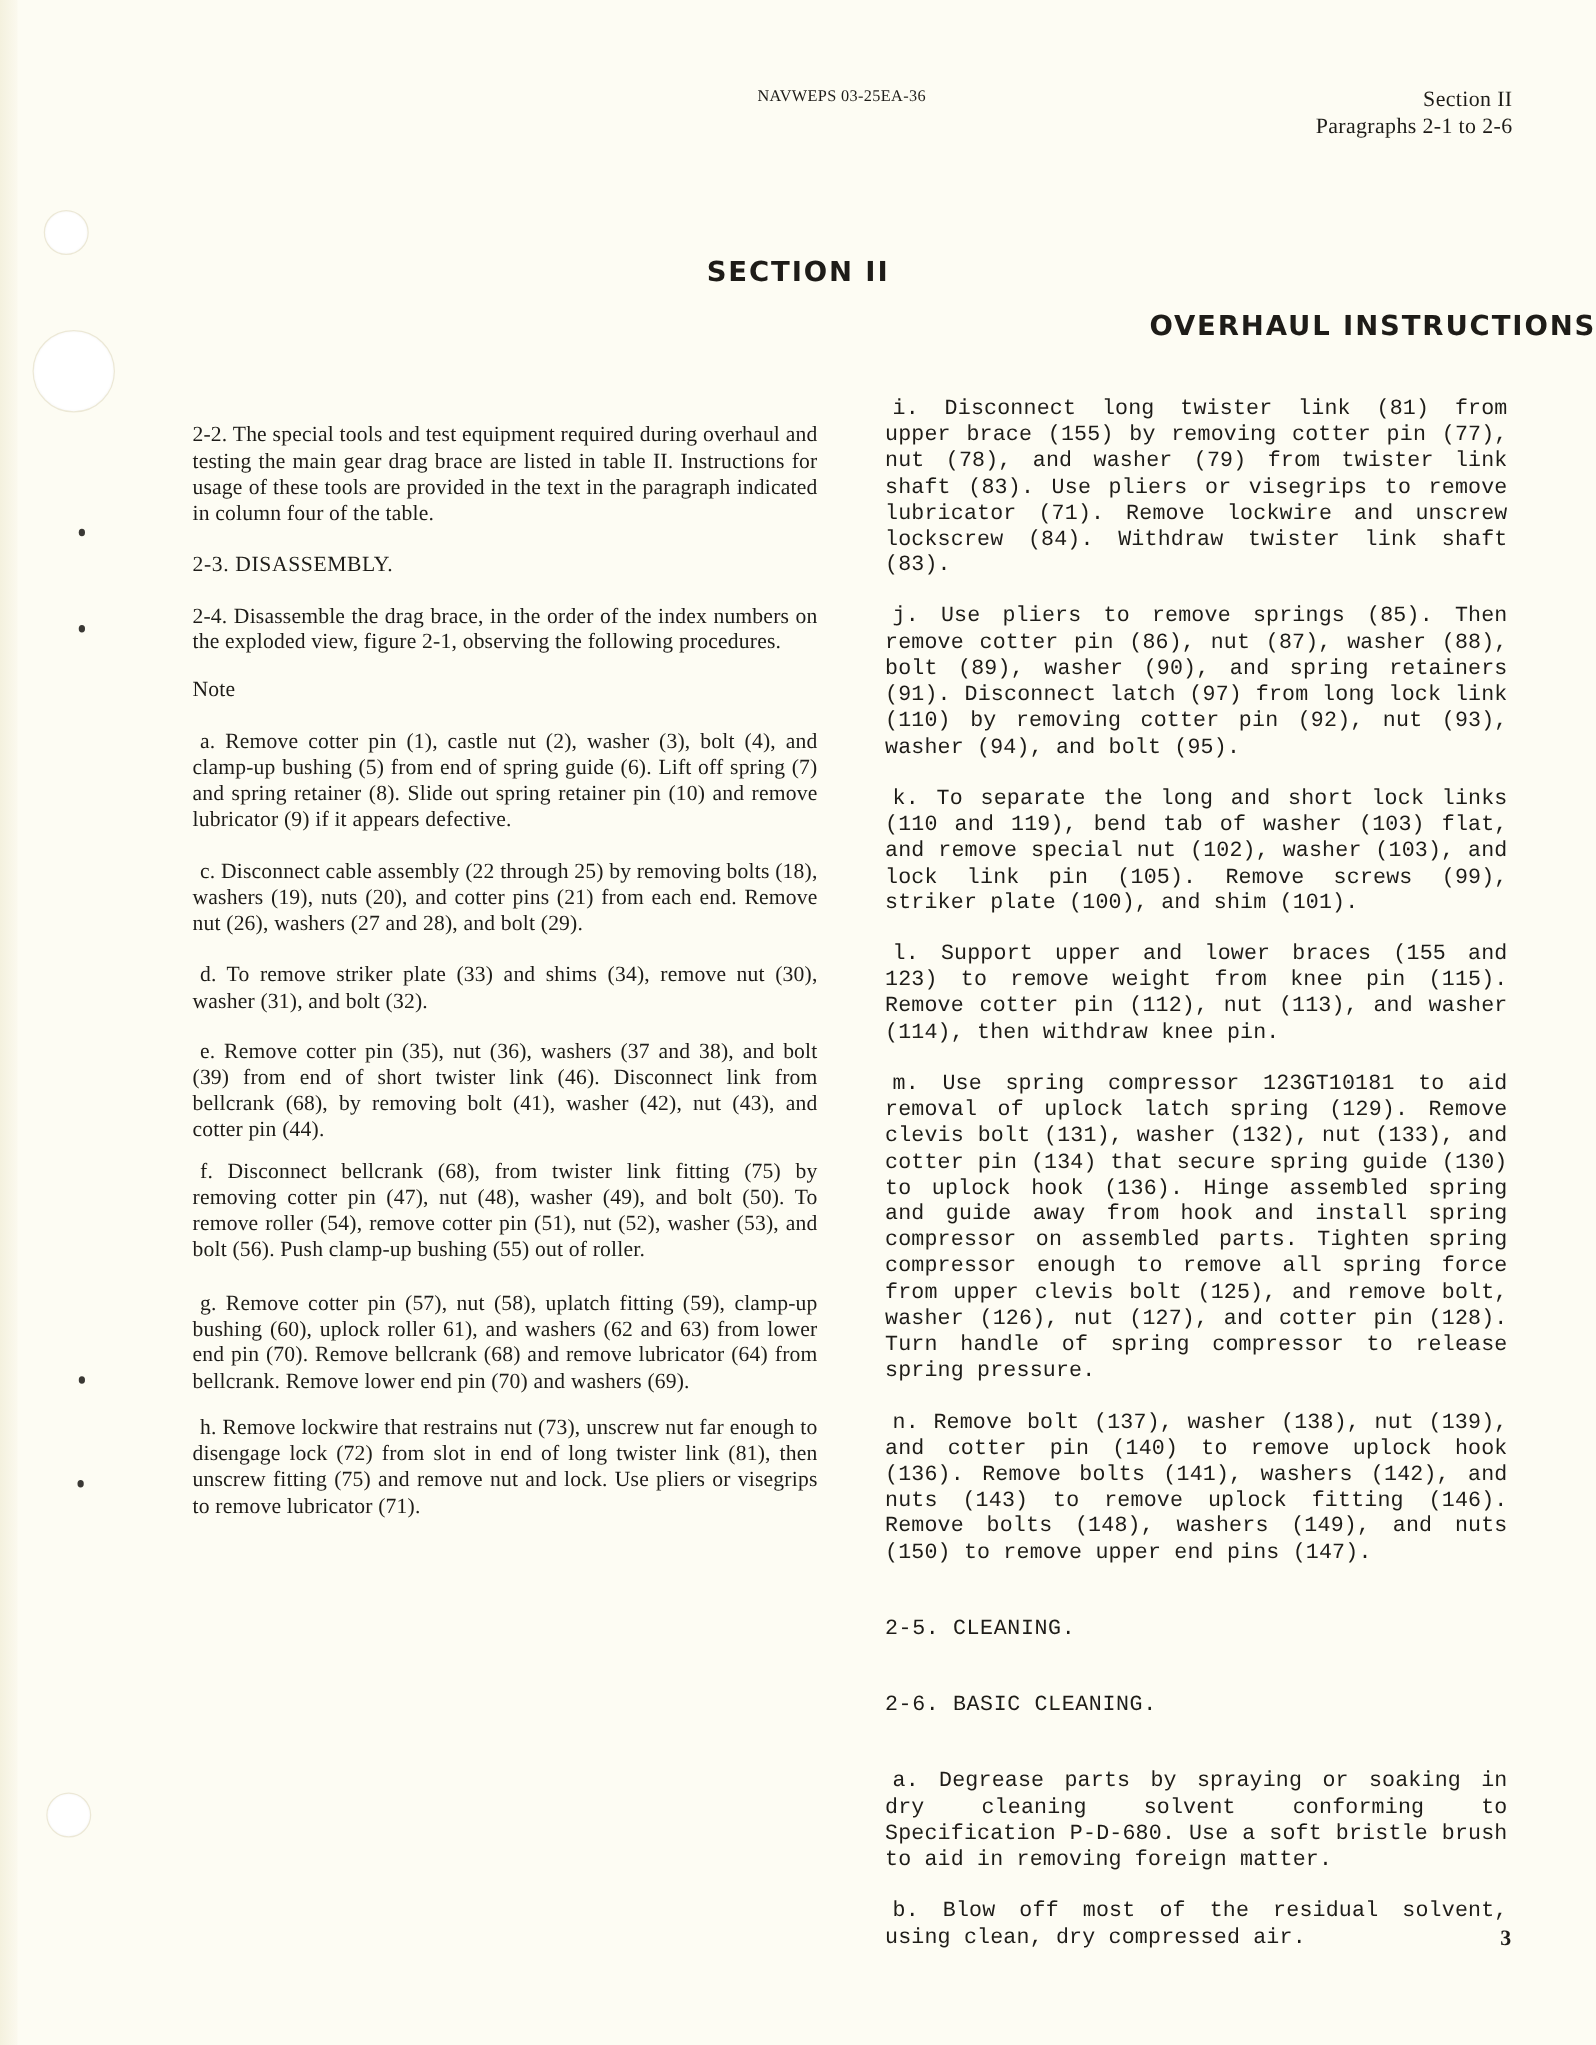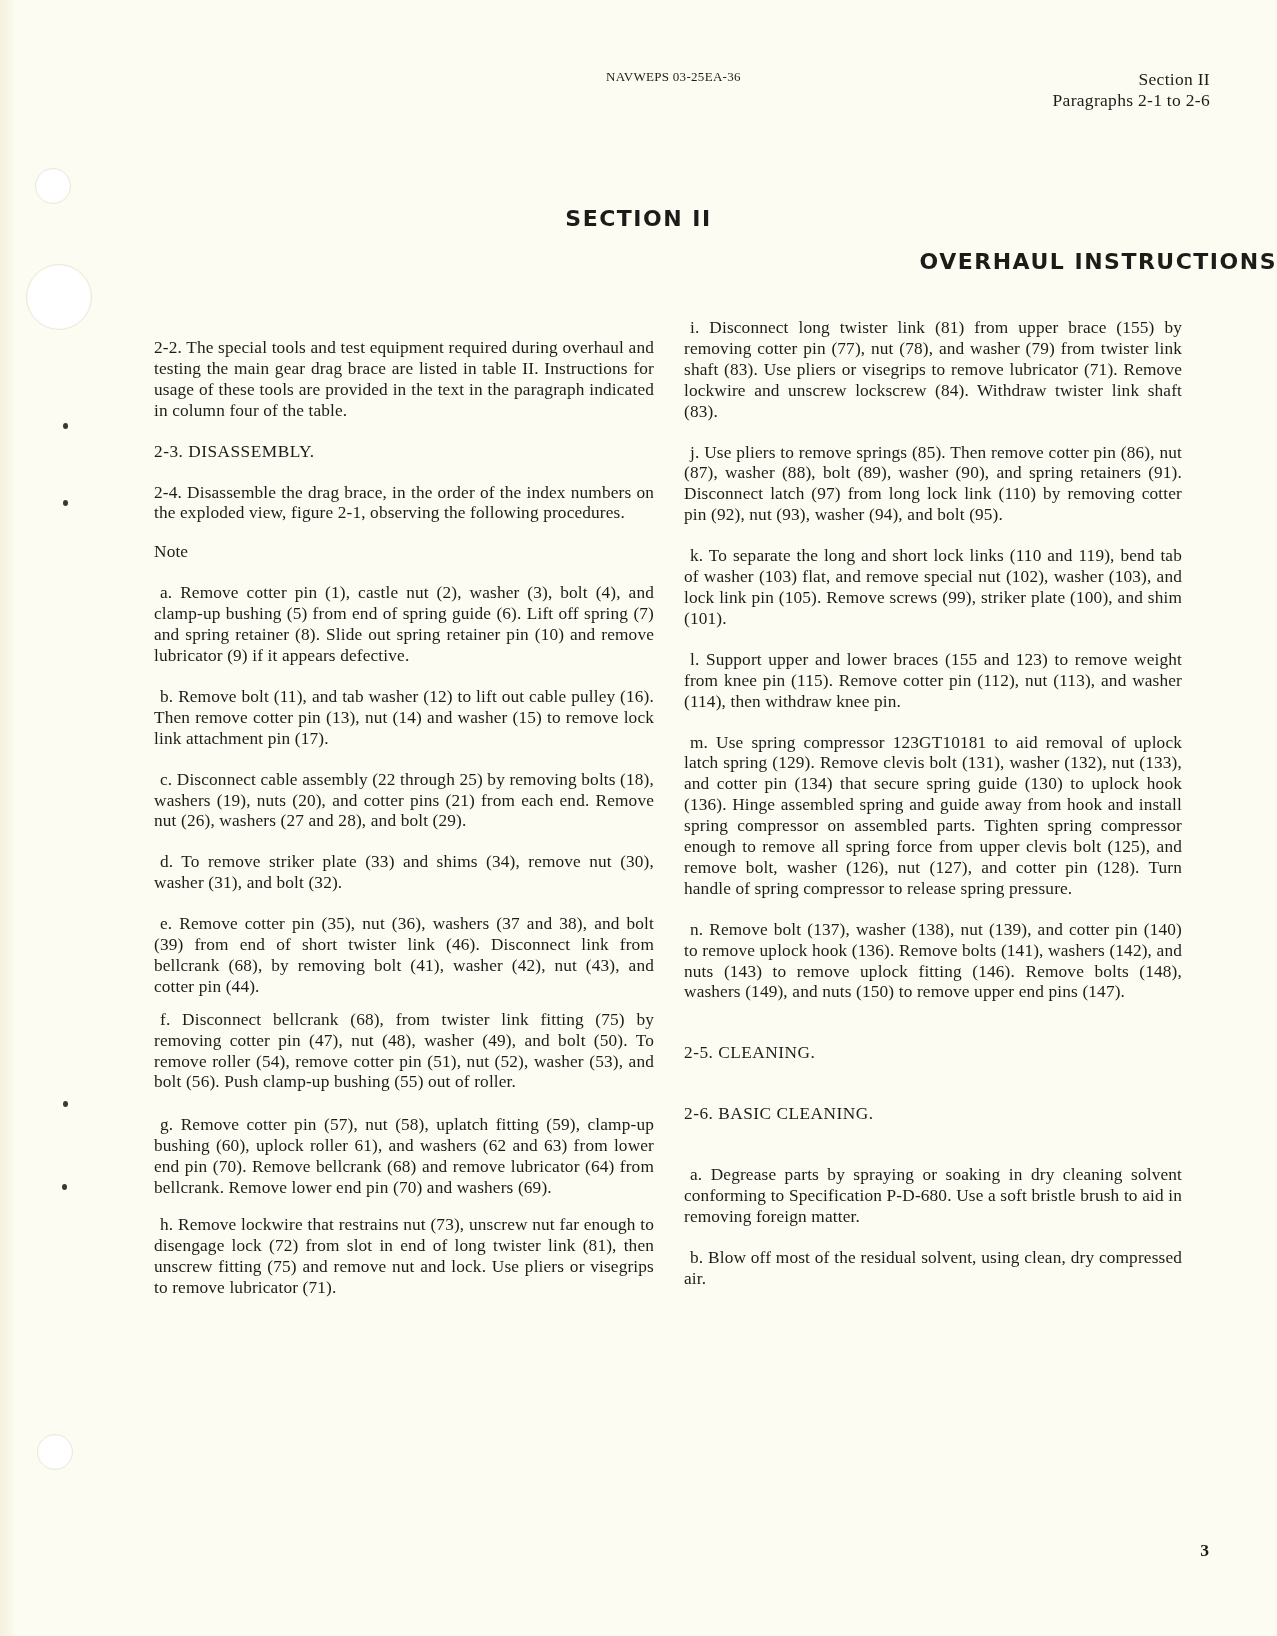--- a/index.html
+++ b/index.html
@@ -49,21 +49,21 @@
   }
   .title-1 { top: 206px; }
   .title-2 { top: 249px; text-align: right; }
 
   .column {
     position: absolute; top: 318px;
     font-size: 17.3px; line-height: 20.9px; text-align: justify;
     letter-spacing: 0.15px;
   }
   .col-left { left: 154px; width: 500px; }
-  .col-right { left: 684px; width: 498px; }
+  .col-right { left: 708px; width: 498px; font-family: Liberation Mono, monospace; }
 
   .para { margin: 0; }
   .heading { margin: 0; letter-spacing: 0.5px; }
   .note-label { margin: 0; }
   .note-body { margin: 0 14px 0 30px; text-align: center; }
   .item-letter { padding-left: 6px; }
 
   .page-number {
     position: absolute; right: 68px; top: 1540px;
     font-size: 17.5px; font-weight: bold;
@@ -90,21 +90,20 @@
 <div class="section-title title-1">SECTION II</div>
 <div class="section-title title-2">OVERHAUL INSTRUCTIONS</div>
 
 <div class="column col-left">
   <p class="para" style="margin-top:20px">2-2. The special tools and test equipment required during overhaul and testing the main gear drag brace are listed in table II. Instructions for usage of these tools are provided in the text in the paragraph indicated in column four of the table.</p>
   <p class="heading" style="margin-top:20px">2-3. DISASSEMBLY.</p>
   <p class="para" style="margin-top:20px">2-4. Disassemble the drag brace, in the order of the index numbers on the exploded view, figure 2-1, observing the following procedures.</p>
   <p class="note-label" style="margin-top:18px">Note</p>
 
   <p class="para" style="margin-top:20px"><span class="item-letter">a.</span> <span>Remove cotter pin (1), castle nut (2), washer (3), bolt (4), and clamp-up bushing (5) from end of spring guide (6). Lift off spring (7) and spring retainer (8). Slide out spring retainer pin (10) and remove lubricator (9) if it appears defective.</span></p>
-  <p class="para" style="margin-top:20px"><span class="item-letter">b.</span> <span>Remove bolt (11), and tab washer (12) to lift out cable pulley (16). Then remove cotter pin (13), nut (14) and washer (15) to remove lock link attachment pin (17).</span></p>
   <p class="para" style="margin-top:20px"><span class="item-letter">c.</span> <span>Disconnect cable assembly (22 through 25) by removing bolts (18), washers (19), nuts (20), and cotter pins (21) from each end. Remove nut (26), washers (27 and 28), and bolt (29).</span></p>
   <p class="para" style="margin-top:20px"><span class="item-letter">d.</span> <span>To remove striker plate (33) and shims (34), remove nut (30), washer (31), and bolt (32).</span></p>
   <p class="para" style="margin-top:20px"><span class="item-letter">e.</span> <span>Remove cotter pin (35), nut (36), washers (37 and 38), and bolt (39) from end of short twister link (46). Disconnect link from bellcrank (68), by removing bolt (41), washer (42), nut (43), and cotter pin (44).</span></p>
   <p class="para" style="margin-top:12px"><span class="item-letter">f.</span> <span>Disconnect bellcrank (68), from twister link fitting (75) by removing cotter pin (47), nut (48), washer (49), and bolt (50). To remove roller (54), remove cotter pin (51), nut (52), washer (53), and bolt (56). Push clamp-up bushing (55) out of roller.</span></p>
   <p class="para" style="margin-top:22px"><span class="item-letter">g.</span> <span>Remove cotter pin (57), nut (58), uplatch fitting (59), clamp-up bushing (60), uplock roller 61), and washers (62 and 63) from lower end pin (70). Remove bellcrank (68) and remove lubricator (64) from bellcrank. Remove lower end pin (70) and washers (69).</span></p>
   <p class="para" style="margin-top:16px"><span class="item-letter">h.</span> <span>Remove lockwire that restrains nut (73), unscrew nut far enough to disengage lock (72) from slot in end of long twister link (81), then unscrew fitting (75) and remove nut and lock. Use pliers or visegrips to remove lubricator (71).</span></p>
 </div>
 
 <div class="column col-right">
   <p class="para"><span class="item-letter">i.</span> <span>Disconnect long twister link (81) from upper brace (155) by removing cotter pin (77), nut (78), and washer (79) from twister link shaft (83). Use pliers or visegrips to remove lubricator (71). Remove lockwire and unscrew lockscrew (84). Withdraw twister link shaft (83).</span></p>

